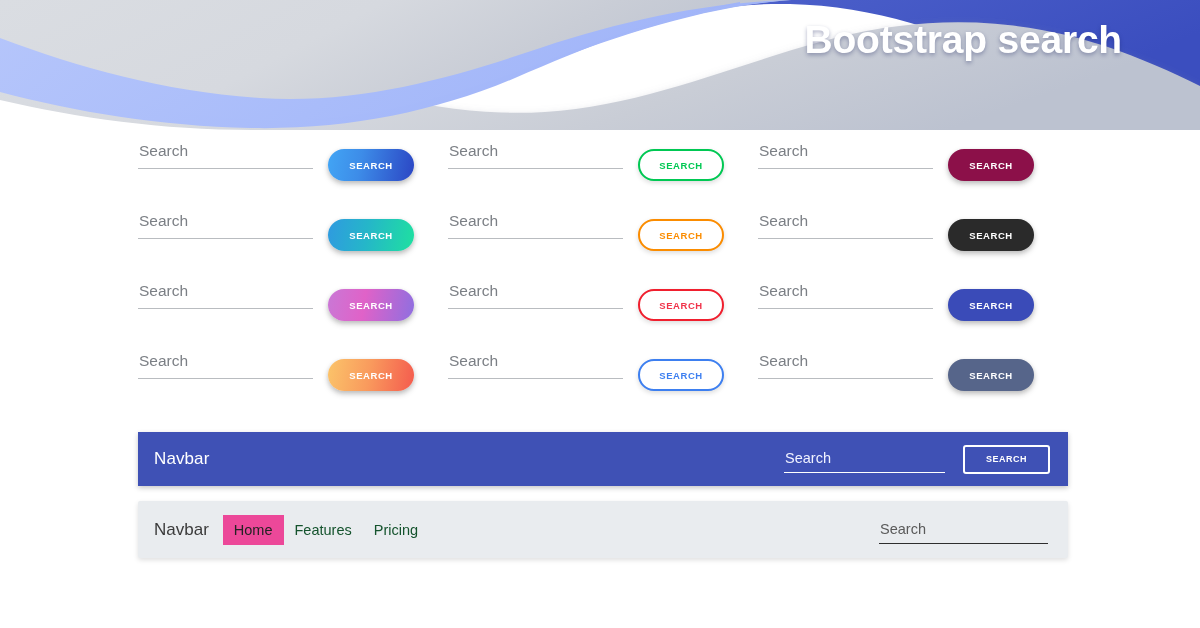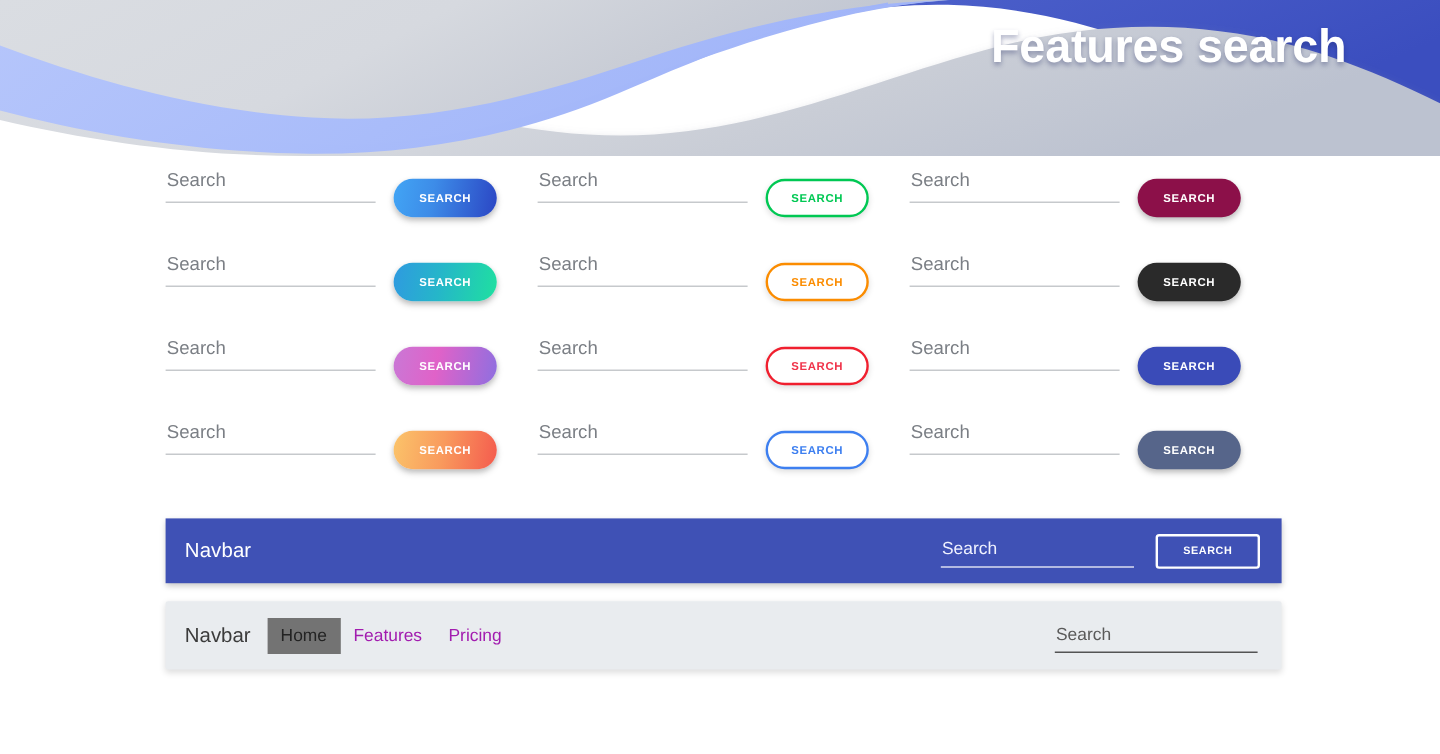--- a/index.html
+++ b/index.html
@@ -194,27 +194,27 @@
     font-size: 17px;
     margin-right: 14px;
   }
   .nl-links {
     display: flex;
     align-items: center;
     gap: 0px;
   }
   .nl-link {
     font-size: 14.5px;
-    color: #a21caf;
+    color: #14532d;
     padding: 7px 11px;
     cursor: pointer;
     white-space: nowrap;
   }
   .nl-link.active {
-    background: #737373;
+    background: #ec4899;
     color: #232323;
   }
   .caret {
     display: inline-block;
     width: 0; height: 0;
     border-left: 4.5px solid transparent;
     border-right: 4.5px solid transparent;
     border-top: 5px solid #484848;
     margin-left: 5px;
     vertical-align: 2px;
@@ -298,21 +298,21 @@
          C 600,40 668,14 740,4
          L 740,2
          C 660,16 585,48 515,78
          C 435,112 345,130 250,128
          C 160,126 76,112 0,92 Z"></path>
 
     <path fill="#ffffff" d="M0,100
          C 78,118 162,130 252,130
          L 0,130 Z"></path>
   </svg>
-  <div class="hero-title">Features search</div>
+  <div class="hero-title">Bootstrap search</div>
 </div>
 
 <div class="grid">
 
   <div class="grid-row">
     <div class="cell">
       <div class="sfield">
         <input type="text" placeholder="Search" style="">
       </div>
       <button class="btn f-blue-grad">SEARCH</button>

